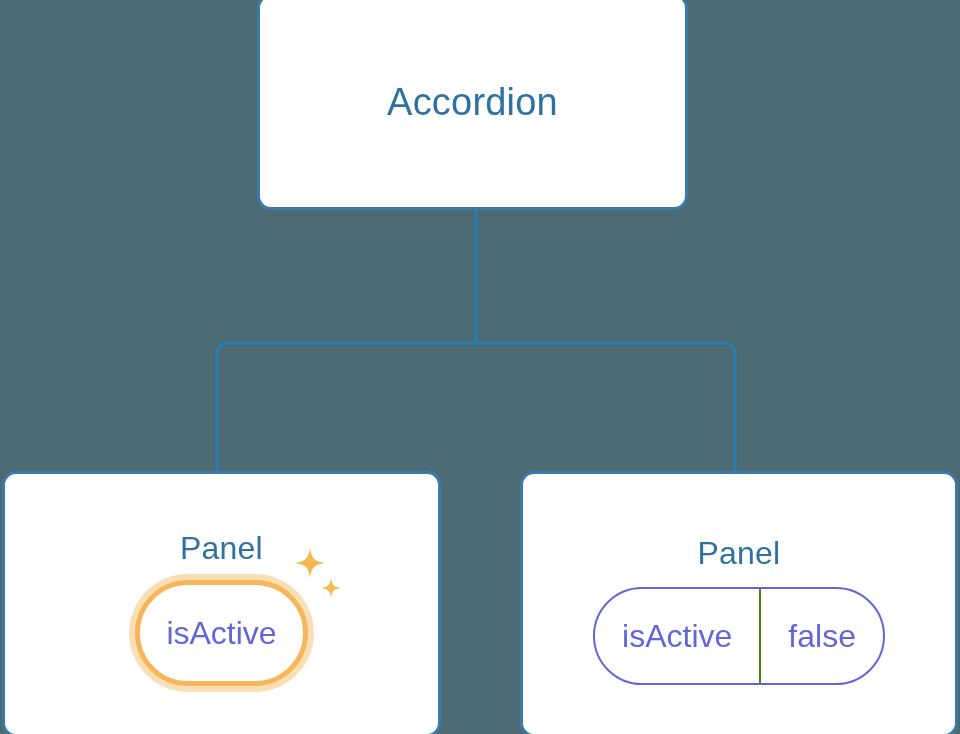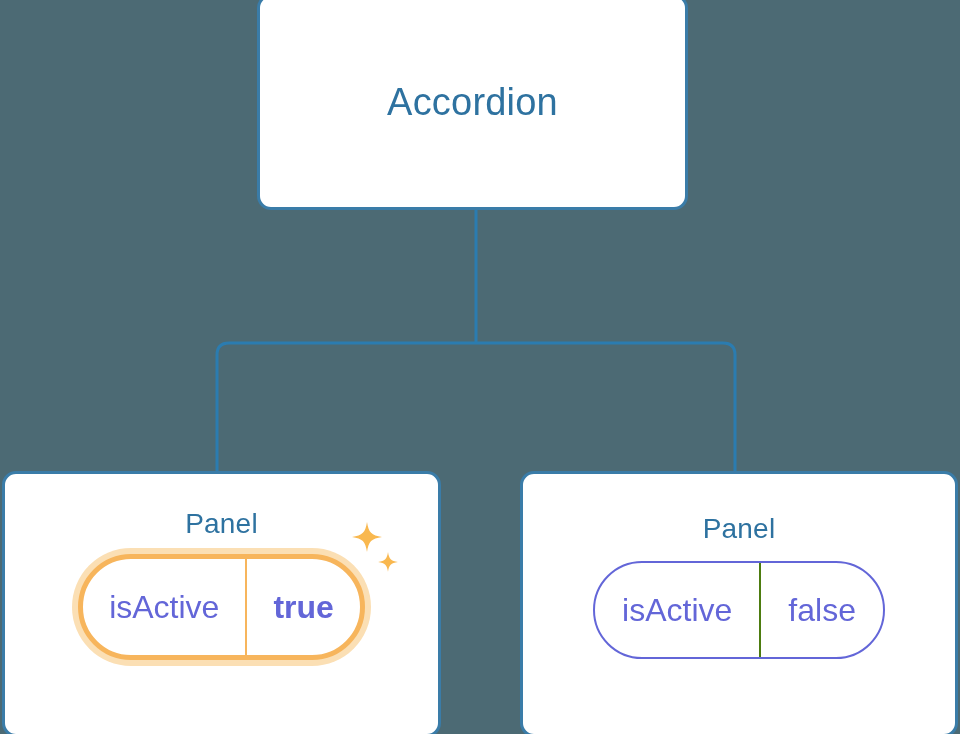--- a/index.html
+++ b/index.html
@@ -78,21 +78,22 @@
     letter-spacing: 0.2px;
     line-height: 1;
   }
 
   #node-accordion .node-title {
     font-size: 38px;
   }
 
   #node-panel-left .node-title,
   #node-panel-right .node-title {
-    font-size: 28px;
+    font-size: 32px;
+    margin-top: 22px;
   }
 
   
   .prop-pill-wrap {
     position: relative;
     display: flex;
     align-items: center;
     justify-content: flex-start;
   }
 
@@ -177,21 +178,20 @@
     <div class="node-title">Accordion</div>
   </div>
 
   <div class="node-card" id="node-panel-left">
     <div class="node-title">Panel</div>
 
     <div class="prop-pill-wrap" id="prop-wrap-left">
 
       <div class="prop-pill highlight">
         <div class="prop-key">isActive</div>
-        <div class="prop-val">true</div>
       </div>
 
       <div class="sparkles">
         <svg viewBox="0 0 60 64" width="60" height="64" aria-hidden="true">
           <path fill="#f9b84f" d="M20 2 C21.6 12.6 24.4 15.4 35 17 C24.4 18.6 21.6 21.4 20 32 C18.4 21.4 15.6 18.6 5 17 C15.6 15.4 18.4 12.6 20 2 Z"></path>
           <path fill="#f9b84f" d="M41 32 C42.05 39.0 43.9 40.85 50.9 41.9 C43.9 42.95 42.05 44.8 41 51.8 C39.95 44.8 38.1 42.95 31.1 41.9 C38.1 40.85 39.95 39.0 41 32 Z"></path>
         </svg>
       </div>
     </div>
   </div>

